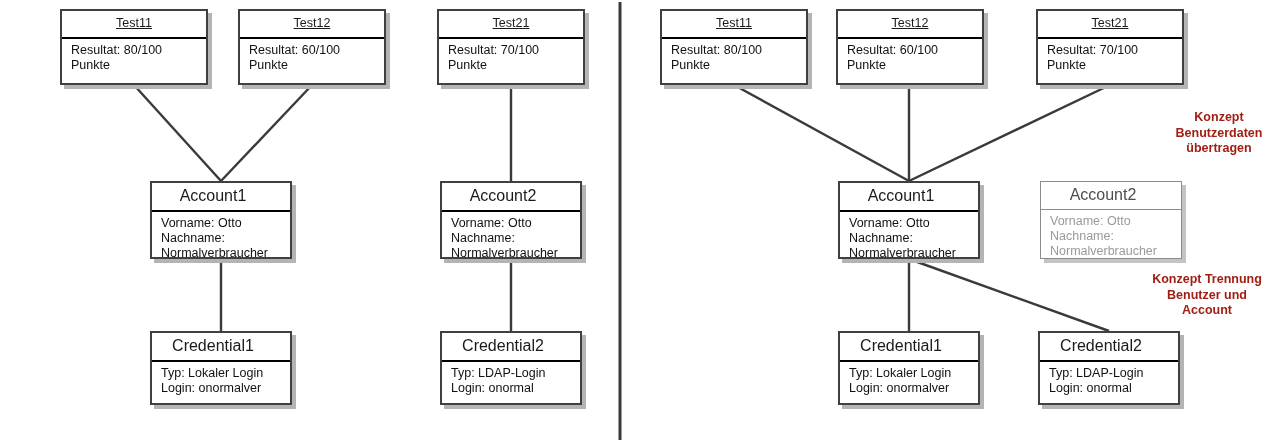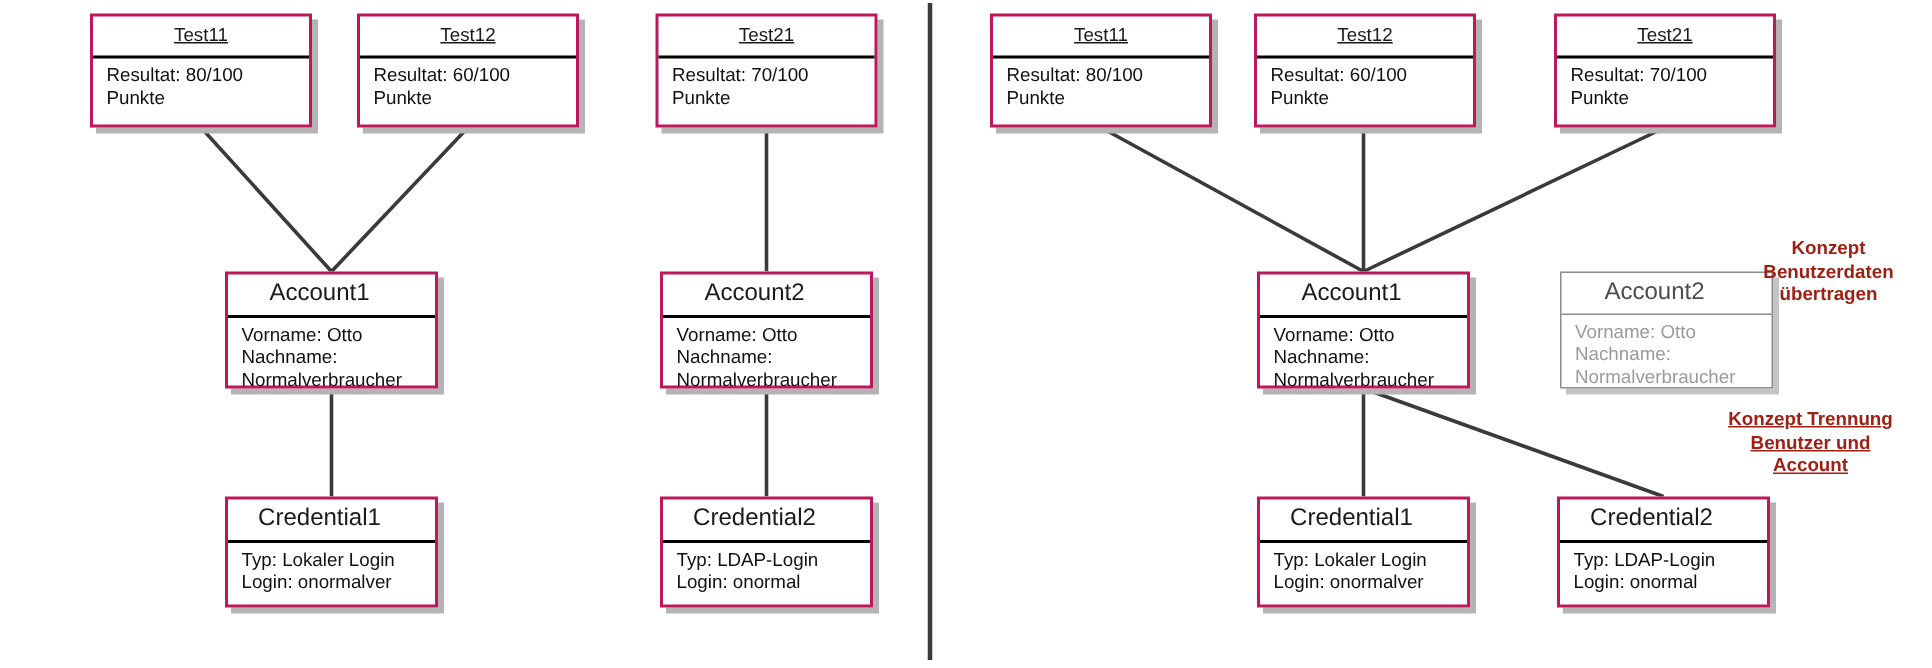--- a/index.html
+++ b/index.html
@@ -16,21 +16,21 @@
     height: 445px;
     background: #ffffff;
     overflow: hidden;
   }
 
   
   .uml-box {
     position: absolute;
     box-sizing: border-box;
     background: #ffffff;
-    border: 2px solid #be185d;
+    border: 2px solid #404040;
     box-shadow: 4px 4px 0 0 #b4b4b4;
     z-index: 5;
   }
   .uml-box .uml-title {
     box-sizing: border-box;
     text-align: center;
     font-size: 16px;
     color: #1a1a1a;
     padding: 4px 20px 5px 4px;
     border-bottom: 2px solid #000000;
@@ -177,21 +177,21 @@
         <div class="uml-body">Typ: Lokaler Login
 Login: onormalver</div>
       </div>
       <div class="uml-box" style="left: 1038px; top: 331px; width: 142px; height: 74px;">
         <div class="uml-title">Credential2</div>
         <div class="uml-body">Typ: LDAP-Login
 Login: onormal</div>
       </div>
     </div>
   <div id="annotations">
-      <div class="annotation" style="left: 1150px; top: 110px; width: 138px; color: rgb(160, 31, 20); margin-top: 48px;">Konzept
+      <div class="annotation" style="left: 1150px; top: 110px; width: 138px; color: rgb(160, 31, 20);">Konzept
 Benutzerdaten
 übertragen</div>
-      <div class="annotation" style="left: 1128px; top: 272px; width: 158px; color: rgb(160, 31, 20); text-decoration: underline;">Konzept Trennung
+      <div class="annotation" style="left: 1128px; top: 272px; width: 158px; color: rgb(160, 31, 20);">Konzept Trennung
 Benutzer und
 Account</div>
     </div>
 
 </div>
 
 </body></html>

